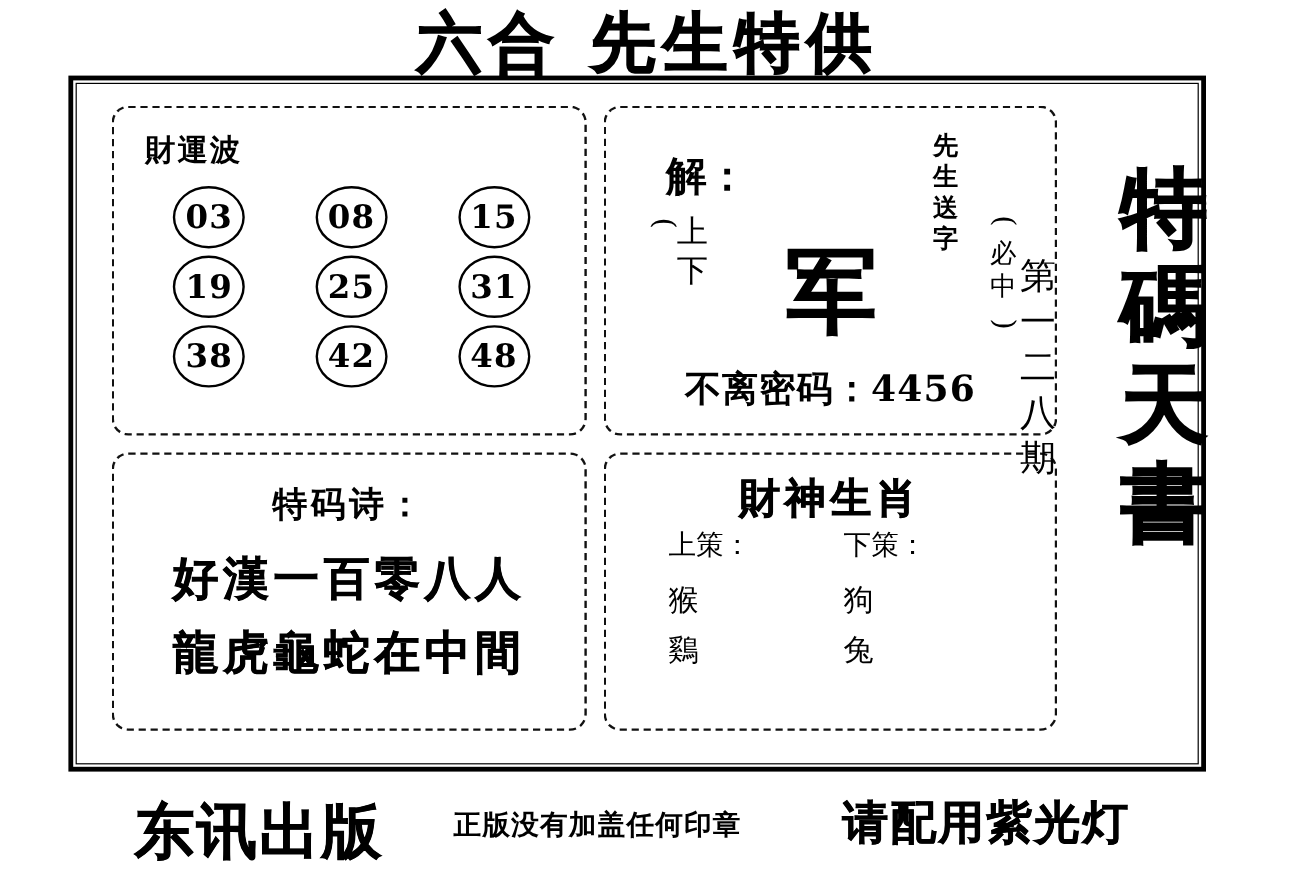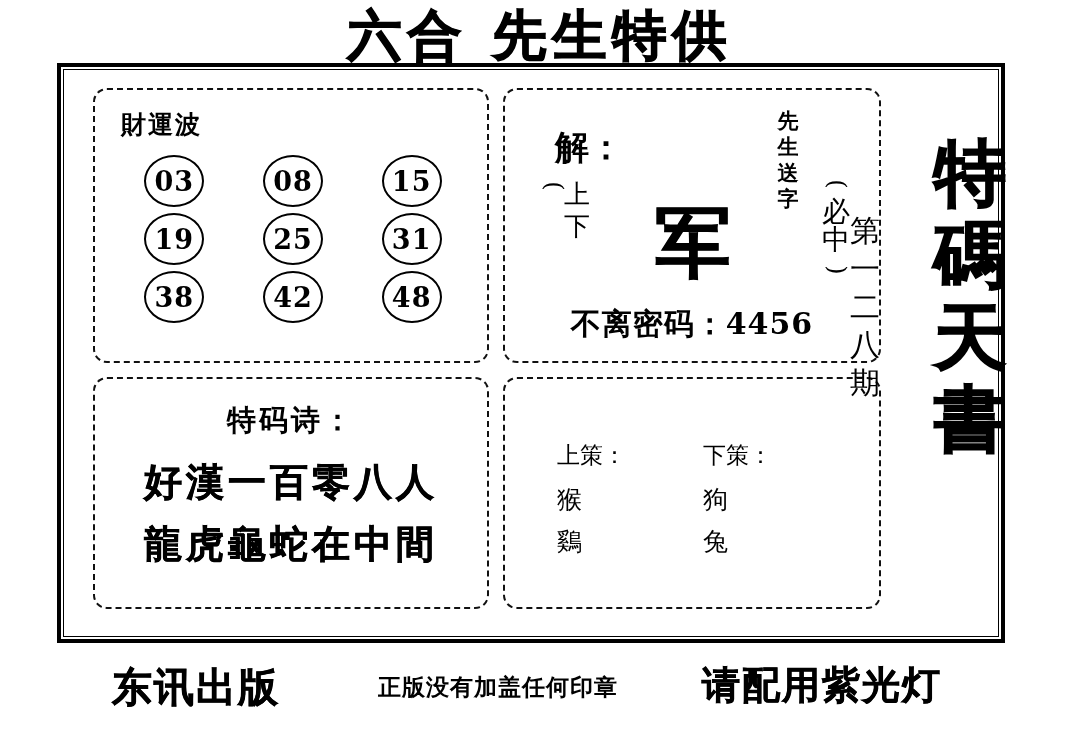--- a/index.html
+++ b/index.html
@@ -172,21 +172,21 @@
     line-height: 26px;
     text-align: center;
     letter-spacing: 0;
   }
   #solve-must-hit {
     position: absolute;
     right: 26px;
     top: 108px;
     width: 34px;
     font-family: "DejaVu Serif", "Liberation Serif", serif;
-    font-size: 28px;
+    font-size: 22px;
     line-height: 28px;
     text-align: center;
   }
   #solve-must-paren-top {
     position: absolute;
     right: 22px;
     top: 80px;
     width: 40px;
     text-align: center;
     font-size: 24px;
@@ -295,21 +295,21 @@
     line-height: 38px;
     text-align: center;
   }
 
   
   #footer-left {
     position: absolute;
     left: 112px;
     top: 660px;
     font-family: "DejaVu Sans", "Liberation Sans", sans-serif;
-    font-size: 40px;
+    font-size: 50px;
     font-weight: bold;
     letter-spacing: 2px;
     -webkit-text-stroke: 0.6px #000;
   }
   #footer-center {
     position: absolute;
     left: 378px;
     top: 672px;
     font-family: "DejaVu Sans", "Liberation Sans", sans-serif;
     font-size: 23px;
@@ -362,20 +362,21 @@
   <div id="solve-secret">不离密码：4456</div>
 </div>
 
 <div class="panel" id="panel-poem">
   <div id="poem-title">特码诗：</div>
   <div class="poem-line" id="poem-line-1">好漢一百零八人</div>
   <div class="poem-line" id="poem-line-2">龍虎龜蛇在中間</div>
 </div>
 
 <div class="panel" id="panel-zodiac">
+  <div id="zodiac-title">財神生肖</div>
   <div class="zodiac-col" id="zodiac-col-upper">
     <div class="zodiac-col-head">上策：</div>
     <div class="zodiac-col-animals">
       <div>猴</div>
       <div>鷄</div>
     </div>
   </div>
   <div class="zodiac-col" id="zodiac-col-lower">
     <div class="zodiac-col-head">下策：</div>
     <div class="zodiac-col-animals">

